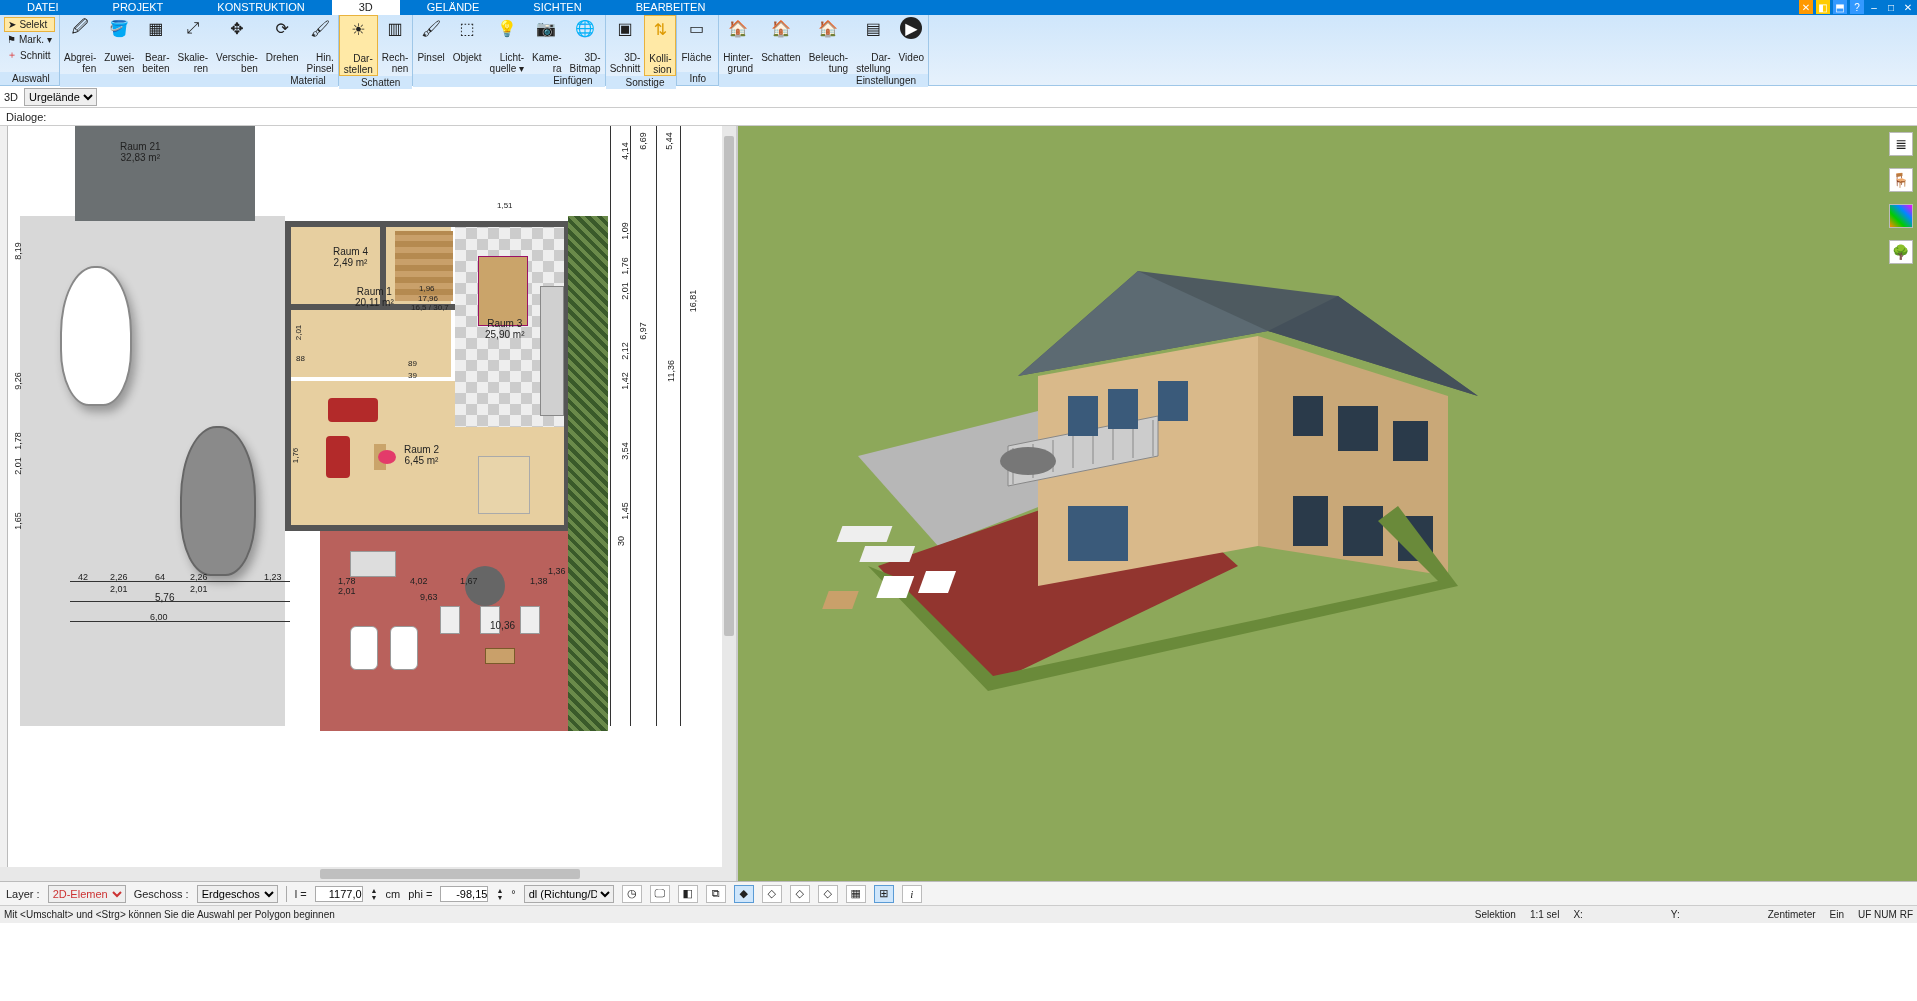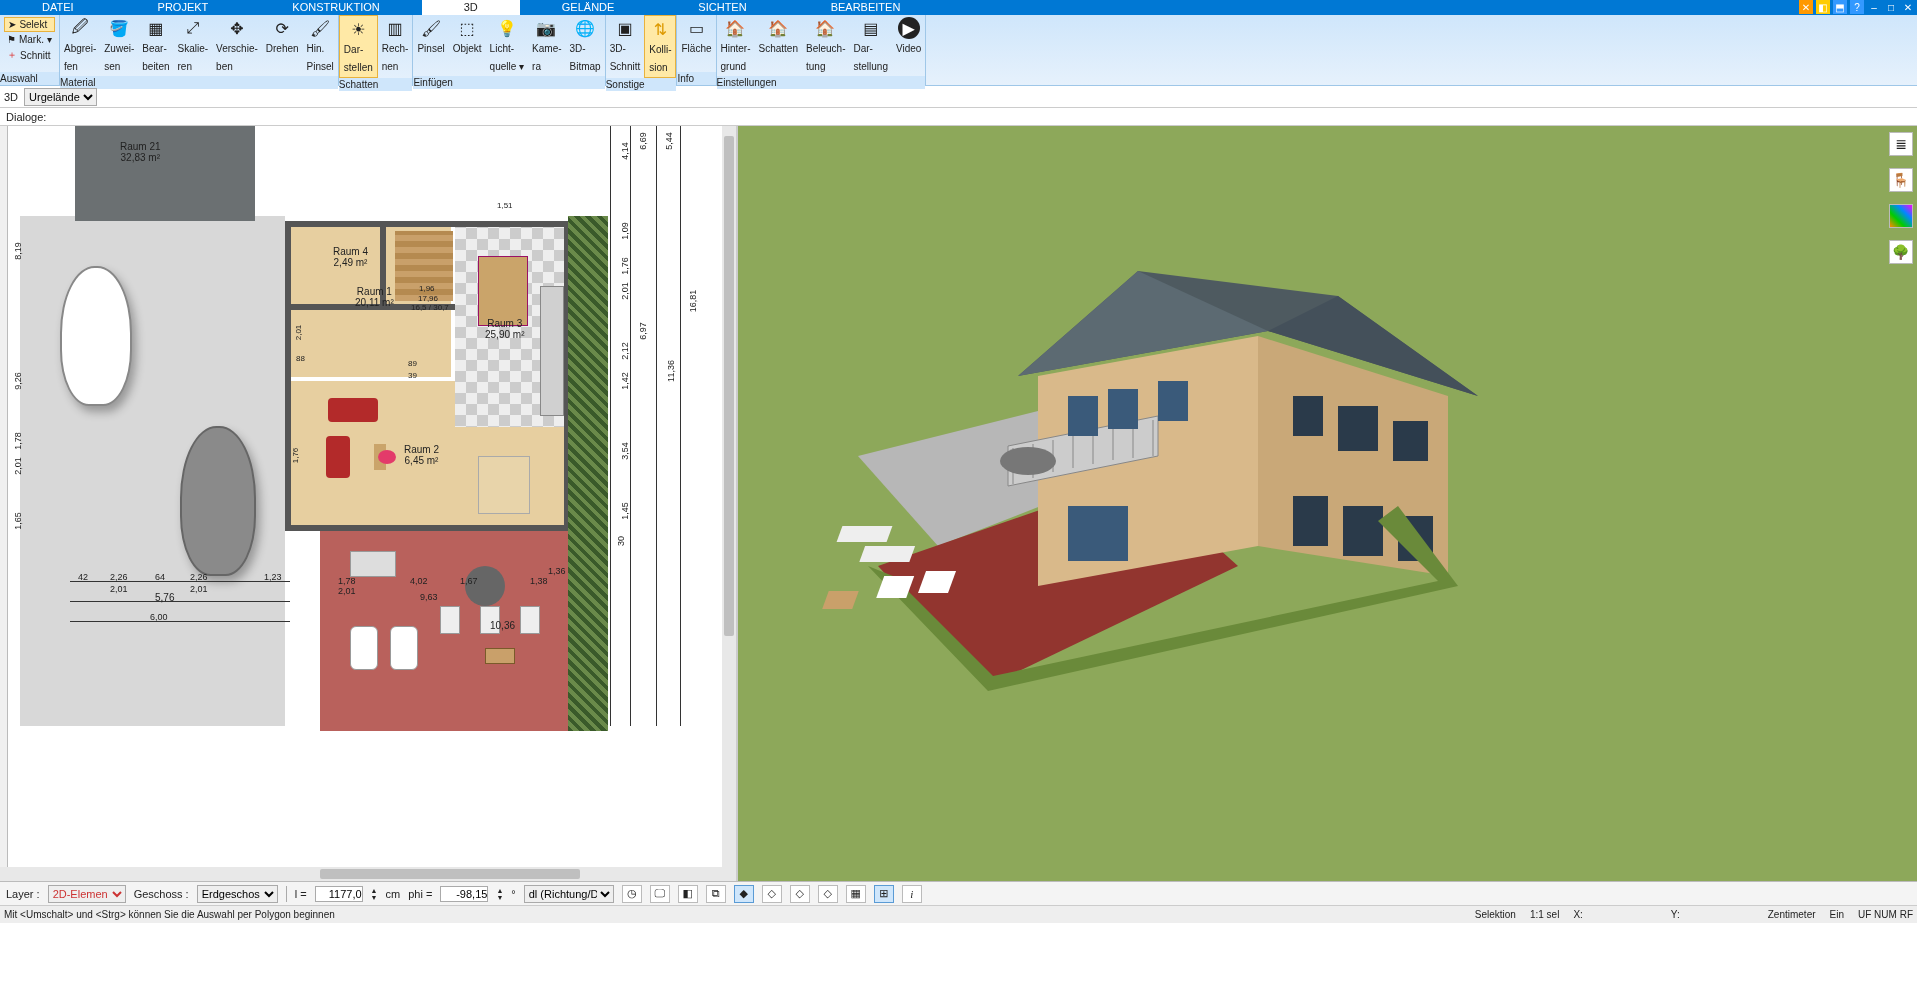--- a/index.html
+++ b/index.html
@@ -1,33 +1,33 @@
 <!DOCTYPE html>
 <html><head>
 <meta charset="utf-8">
 <style>
 * { margin:0; padding:0; box-sizing:border-box; font-family:"Segoe UI",Tahoma,sans-serif; }
 body { width:1917px; height:1001px; overflow:hidden; background:#fff; font-size:11px; color:#222; }
 
 
 #menubar { height:15px; background:#0078d4; display:flex; color:#fff; position:relative; }
-.menuitem { padding:0 42px; line-height:15px; font-size:11px; cursor:pointer; }
+.menuitem { padding:0 27px; line-height:15px; font-size:11px; cursor:pointer; }
 .menuitem.active { background:#fff; color:#222; }
 #titlebar-icons { position:absolute; right:2px; top:0; display:flex; gap:3px; }
 #titlebar-icons span { width:14px; height:14px; display:inline-flex; align-items:center; justify-content:center; font-size:10px; cursor:pointer; }
 
 
 #ribbon { height:71px; background:linear-gradient(#cfe6fb,#e6f1fc); border-bottom:1px solid #9fc7e8; display:flex; }
 .ribgroup { border-right:1px solid #9fc7e8; display:flex; flex-direction:column; }
 .ribbtns { display:flex; flex:1; }
 .ribbtn { display:flex; flex-direction:column; align-items:center; justify-content:flex-start; padding:2px 4px 0 4px; min-width:30px; cursor:pointer; }
 .ribbtn.sel { background:#ffe9a6; border:1px solid #e8b23d; }
 .ribicon { width:22px; height:22px; display:flex; align-items:center; justify-content:center; font-size:16px; }
-.riblbl { font-size:10px; text-align:left; line-height:18px; margin-top:1px; white-space:pre; }
-.ribgrouplbl { font-size:10px; text-align:left; background:#cfe6fb; padding:1px 0; }
+.riblbl { font-size:10px; text-align:right; line-height:11px; margin-top:13px; white-space:pre; }
+.ribgrouplbl { font-size:10px; text-align:right; background:#cfe6fb; padding:1px 12px; }
 .stackbtns { display:flex; flex-direction:column; padding:2px 4px; gap:1px; }
 .smallbtn { font-size:10px; padding:1px 3px; cursor:pointer; display:flex; align-items:center; gap:3px; }
 .smallbtn.sel { background:#ffe9a6; border:1px solid #e8b23d; }
 
 
 #viewrow { height:22px; border-bottom:1px solid #ccc; display:flex; align-items:center; padding:0 4px; gap:6px; }
 #viewrow .lbl { font-size:11px; }
 #viewrow select { font-size:11px; border:1px solid #aaa; height:18px; }
 
 

